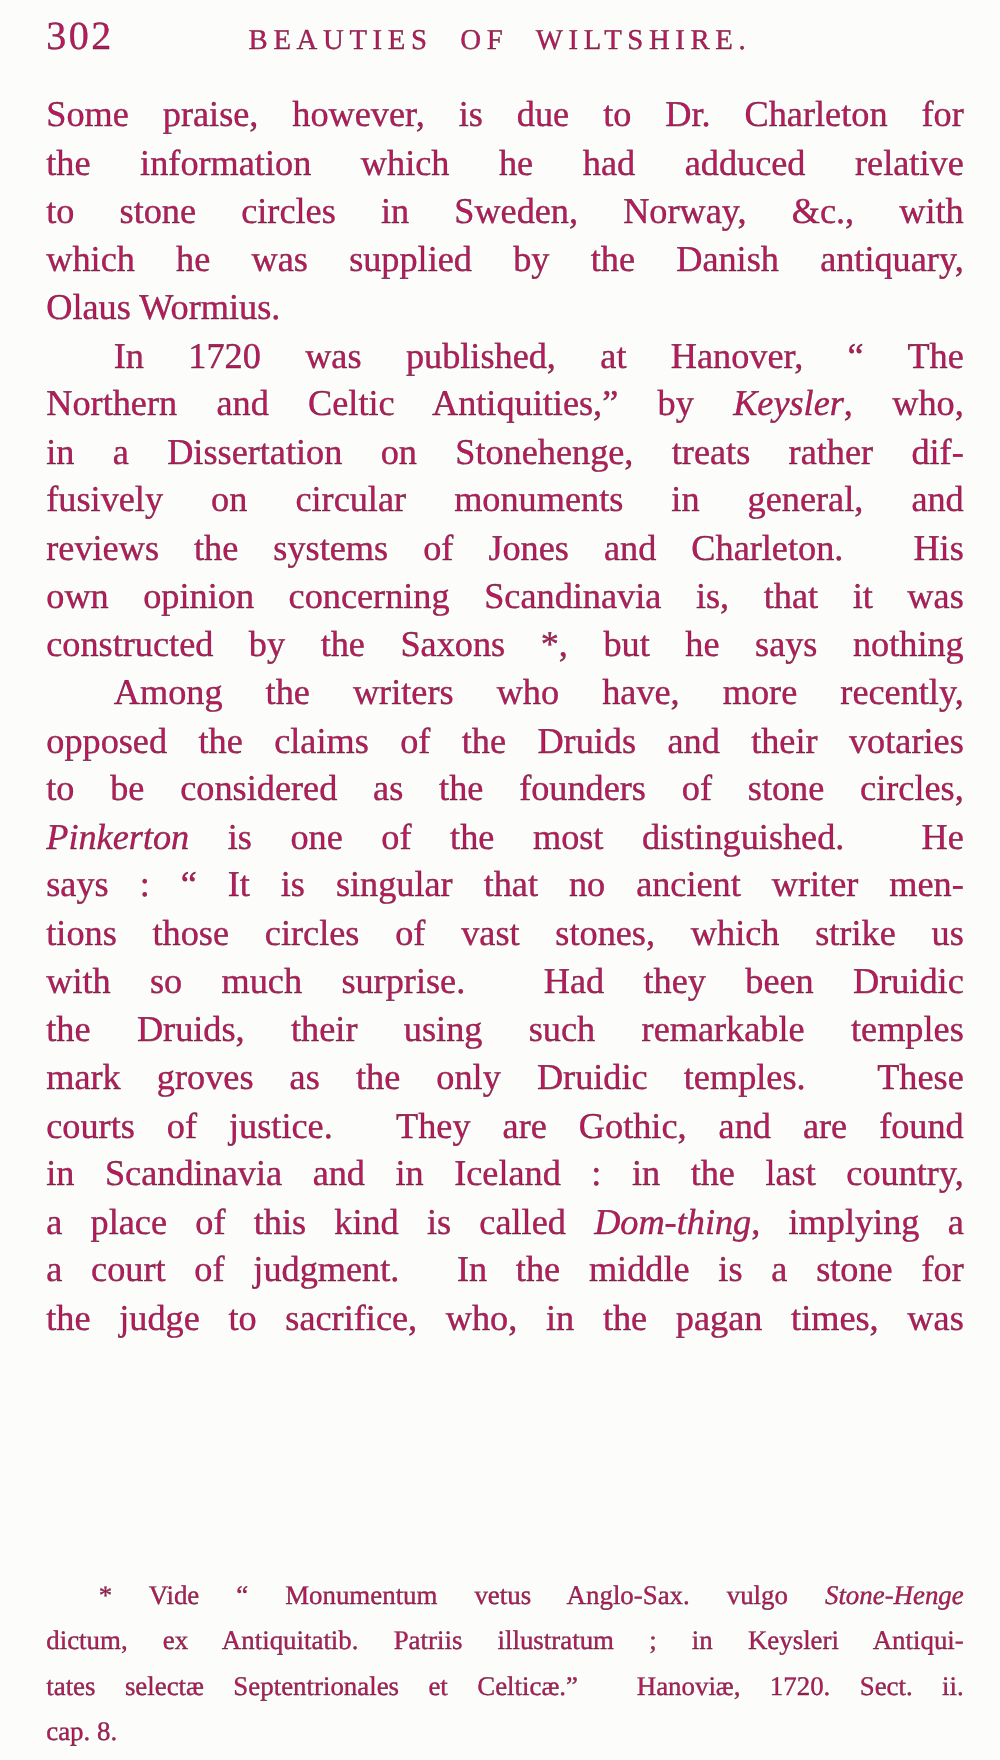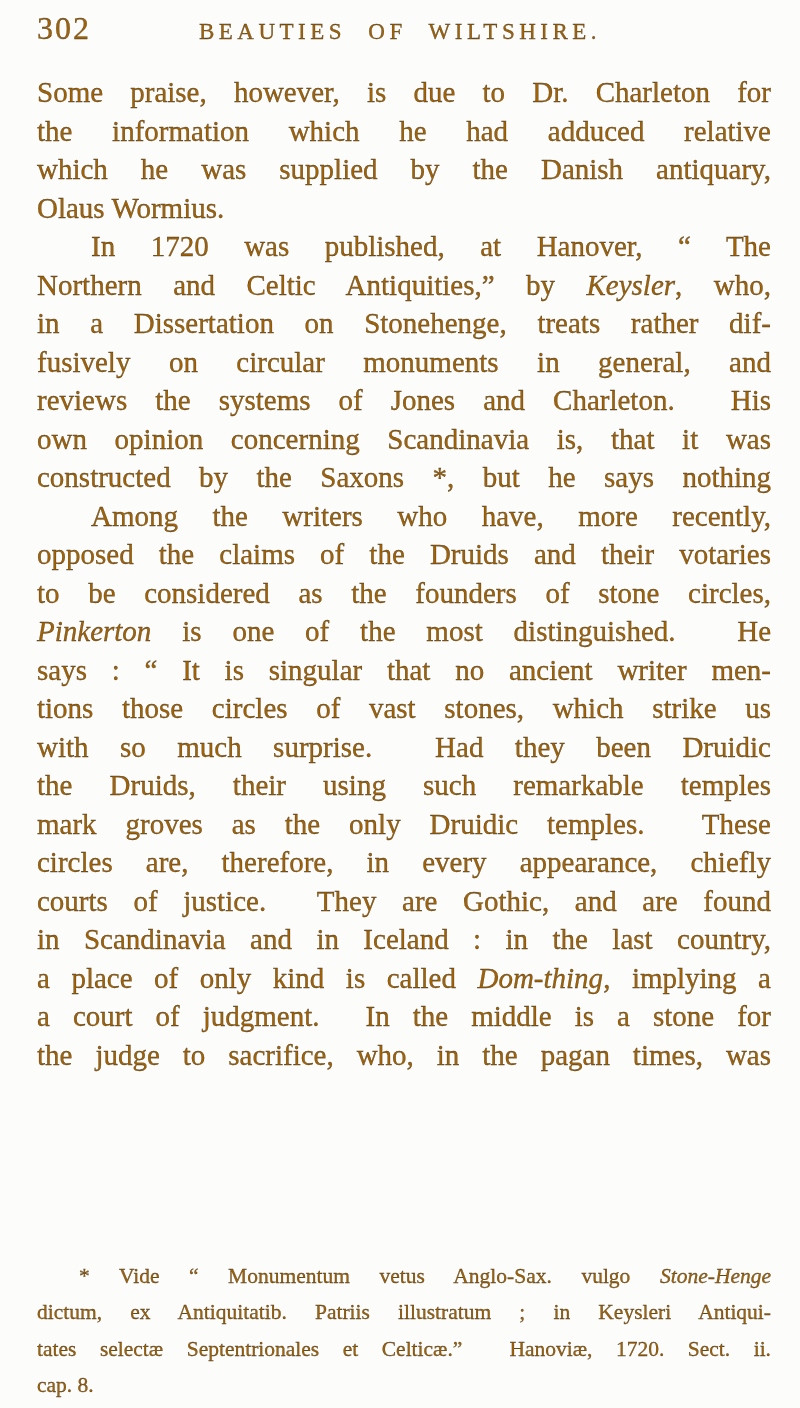--- a/index.html
+++ b/index.html
@@ -6,21 +6,21 @@
   html, body { margin: 0; padding: 0; }
   body {
     width: 800px; height: 1408px;
     background: #f4f4f2;
     font-family: "Liberation Serif", "DejaVu Serif", serif;
   }
   .page {
     position: relative;
     width: 800px; height: 1408px;
     background: #fcfcfb;
-    color: #a16207;
+    color: #be185d;
     overflow: hidden;
     -webkit-text-stroke: 0.3px rgba(20,20,20,0.75);
   }
   .header { position: absolute; top: 0; left: 0; width: 100%; height: 62px; }
   .page-number {
     position: absolute; left: 37px; top: 10px;
     font-size: 32px; letter-spacing: 2px;
   }
   .running-title {
     position: absolute; left: 0; right: 0; top: 19px;
@@ -52,20 +52,21 @@
 <div class="page">
   <div class="header">
     <span class="page-number">302</span>
     <span class="running-title">BEAUTIES OF WILTSHIRE.</span>
   </div>
 
   <div class="body-text">
       <div>
         <div class="line"><span>Some praise, however, is due to Dr. Charleton for</span></div>
         <div class="line"><span>the information which he had adduced relative</span></div>
+        <div class="line"><span>to stone circles in Sweden, Norway, &amp;c., with</span></div>
         <div class="line"><span>which he was supplied by the Danish antiquary,</span></div>
         <div class="line no-just"><span>Olaus Wormius.</span></div>
       </div>
       <div>
         <div class="line indent"><span>In 1720 was published, at Hanover, “ The</span></div>
         <div class="line"><span>Northern and Celtic Antiquities,” by </span><span class="it">Keysler</span><span>, who,</span></div>
         <div class="line"><span>in a Dissertation on Stonehenge, treats rather dif-</span></div>
         <div class="line"><span>fusively on circular monuments in general, and</span></div>
         <div class="line"><span>reviews the systems of Jones and Charleton.&nbsp; His</span></div>
         <div class="line"><span>own opinion concerning Scandinavia is, that it was</span></div>
@@ -74,24 +75,23 @@
       <div>
         <div class="line indent"><span>Among the writers who have, more recently,</span></div>
         <div class="line"><span>opposed the claims of the Druids and their votaries</span></div>
         <div class="line"><span>to be considered as the founders of stone circles,</span></div>
         <div class="line"><span class="it">Pinkerton</span><span> is one of the most distinguished.&nbsp; He</span></div>
         <div class="line"><span>says&nbsp;: “ It is singular that no ancient writer men-</span></div>
         <div class="line"><span>tions those circles of vast stones, which strike us</span></div>
         <div class="line"><span>with so much surprise.&nbsp; Had they been Druidic</span></div>
         <div class="line"><span>the Druids, their using such remarkable temples</span></div>
         <div class="line"><span>mark groves as the only Druidic temples.&nbsp; These</span></div>
-        <div class="line"><span>circles are, therefore, in every appearance, chiefly</span></div>
         <div class="line"><span>courts of justice.&nbsp; They are Gothic, and are found</span></div>
         <div class="line"><span>in Scandinavia and in Iceland&nbsp;: in the last country,</span></div>
-        <div class="line"><span>a place of only kind is called </span><span class="it">Dom-thing</span><span>, implying a</span></div>
+        <div class="line"><span>a place of this kind is called </span><span class="it">Dom-thing</span><span>, implying a</span></div>
         <div class="line"><span>a court of judgment.&nbsp; In the middle is a stone for</span></div>
         <div class="line"><span>the judge to sacrifice, who, in the pagan times, was</span></div>
       </div>
     </div>
 
   <div class="footnote">
       <div class="line indent"><span>* Vide “ Monumentum vetus Anglo-Sax. vulgo </span><span class="it">Stone-Henge</span></div>
       <div class="line"><span>dictum, ex Antiquitatib. Patriis illustratum&nbsp;; in Keysleri Antiqui-</span></div>
       <div class="line"><span>tates selectæ Septentrionales et Celticæ.”&nbsp; Hanoviæ, 1720. Sect. ii.</span></div>
       <div class="line no-just"><span>cap. 8.</span></div>

